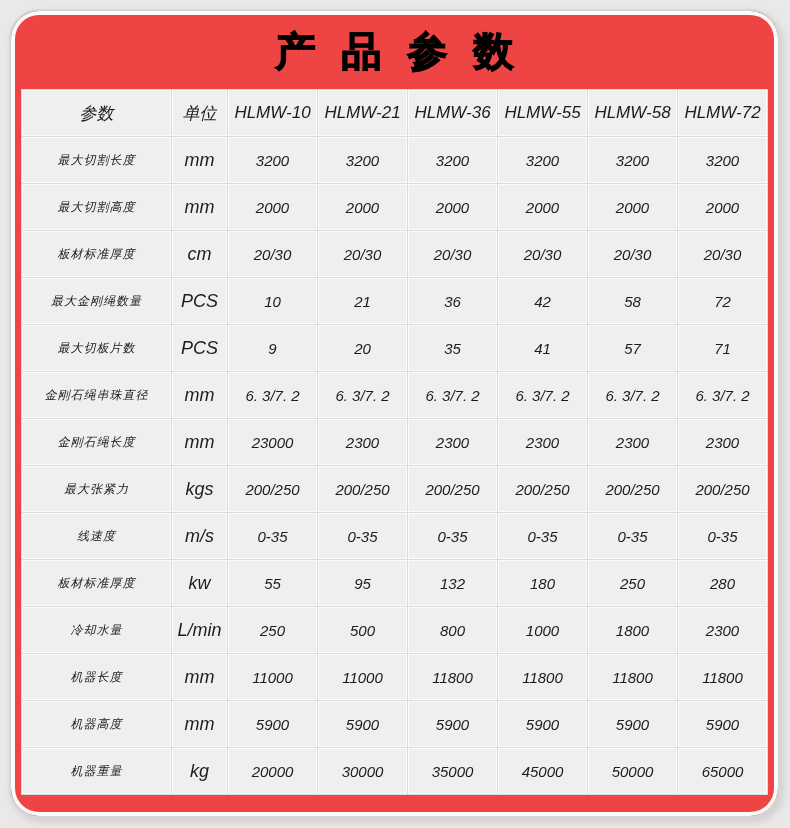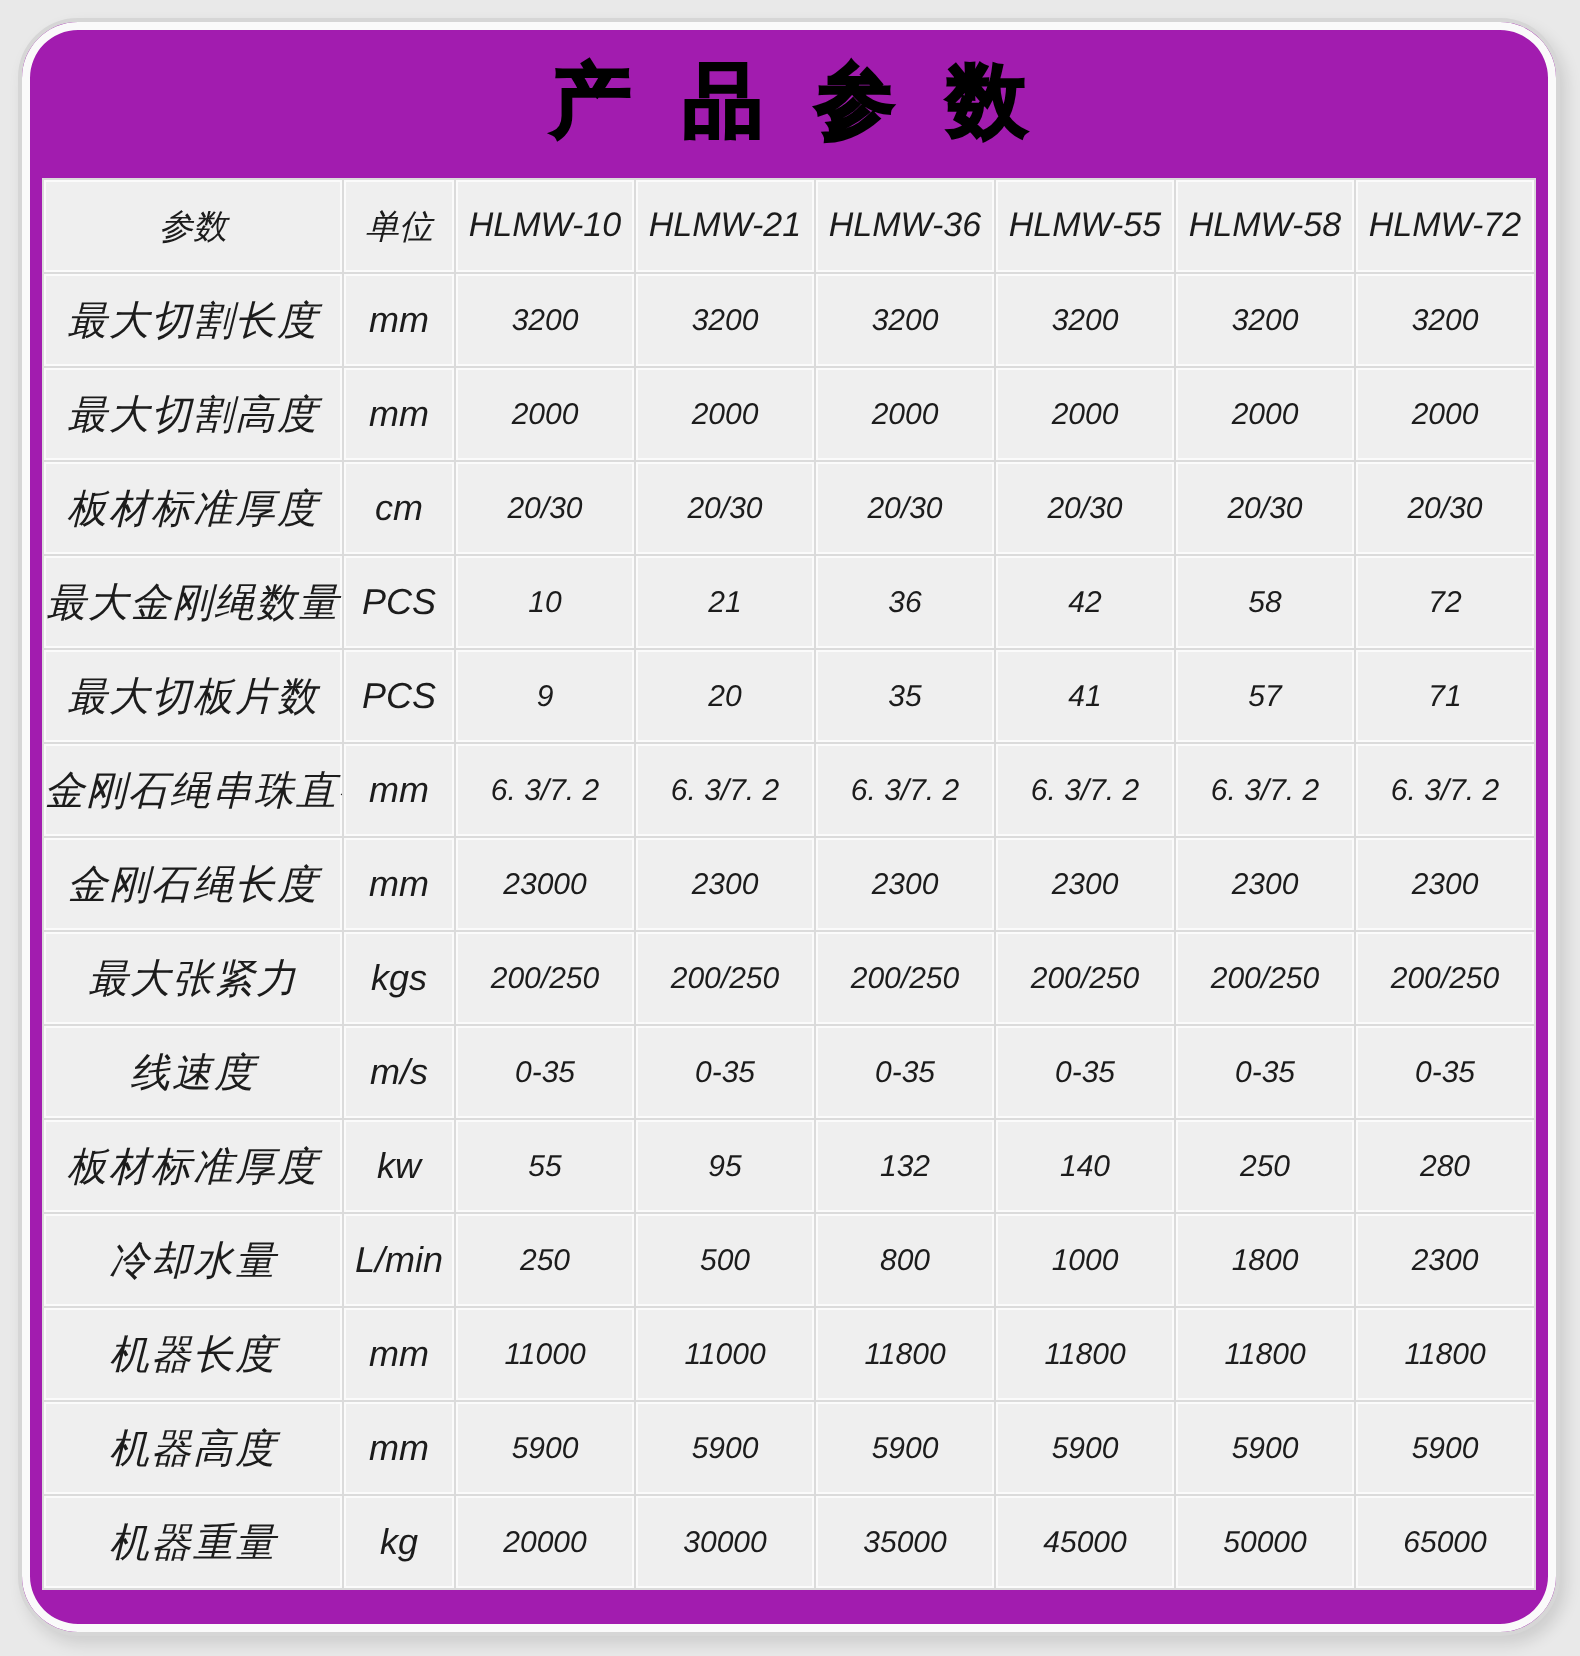--- a/index.html
+++ b/index.html
@@ -6,21 +6,21 @@
   body {
     width: 790px; height: 828px;
     background: #e9e9e9;
     font-family: "Liberation Sans", "DejaVu Sans", sans-serif;
     position: relative; overflow: hidden;
   }
   .card {
     position: absolute; left: 9px; top: 9px;
     width: 771px; height: 809px;
     box-sizing: border-box;
-    background: #a21caf;
+    background: #ef4444;
     border: 2px solid #d6d6d6;
     border-radius: 30px;
     box-shadow: inset 0 0 0 4px #fafafa, 3px 4px 8px rgba(0,0,0,0.12);
   }
   .title {
     margin: 18px 0 0;
     padding-left: 26px;            
     text-align: center;
     font-size: 40px;
     line-height: 44px;
@@ -43,21 +43,21 @@
     vertical-align: middle;
     background: #efefef;
     border: 1px solid #dbdbdb;
     box-shadow: inset 0 0 0 1px #fbfbfb;   
     font-weight: normal;
     color: #1c1c1c;
     overflow: hidden;
     white-space: nowrap;
   }
   table.params th { font-size: 17px; }
-  td.label { font-size: 20px; letter-spacing: 1px; }
+  td.label { font-size: 12px; letter-spacing: 1px; }
   td.unit  { font-size: 18px; }
   td.val   { font-size: 15px; }
 </style>
 </head>
 <body>
 
 <div class="card">
   <h1 class="title">产品参数</h1>
   <table class="params">
     <colgroup>
@@ -172,21 +172,21 @@
           <td class="val">0-35</td>
           <td class="val">0-35</td>
           <td class="val">0-35</td>
         </tr>
         <tr>
           <td class="label">板材标准厚度</td>
           <td class="unit">kw</td>
           <td class="val">55</td>
           <td class="val">95</td>
           <td class="val">132</td>
-          <td class="val">140</td>
+          <td class="val">180</td>
           <td class="val">250</td>
           <td class="val">280</td>
         </tr>
         <tr>
           <td class="label">冷却水量</td>
           <td class="unit">L/min</td>
           <td class="val">250</td>
           <td class="val">500</td>
           <td class="val">800</td>
           <td class="val">1000</td>

